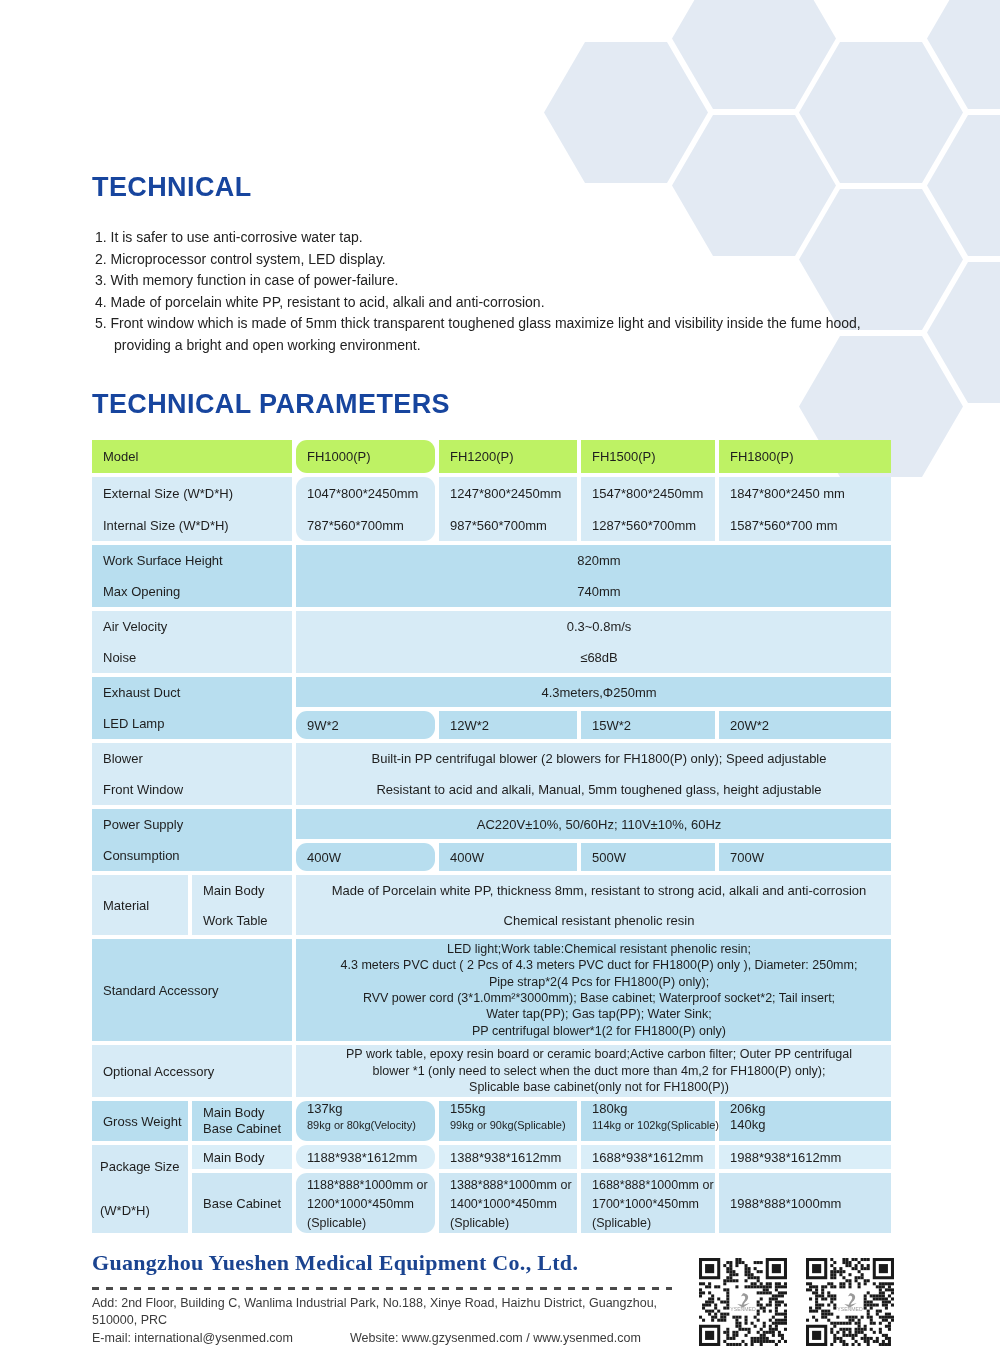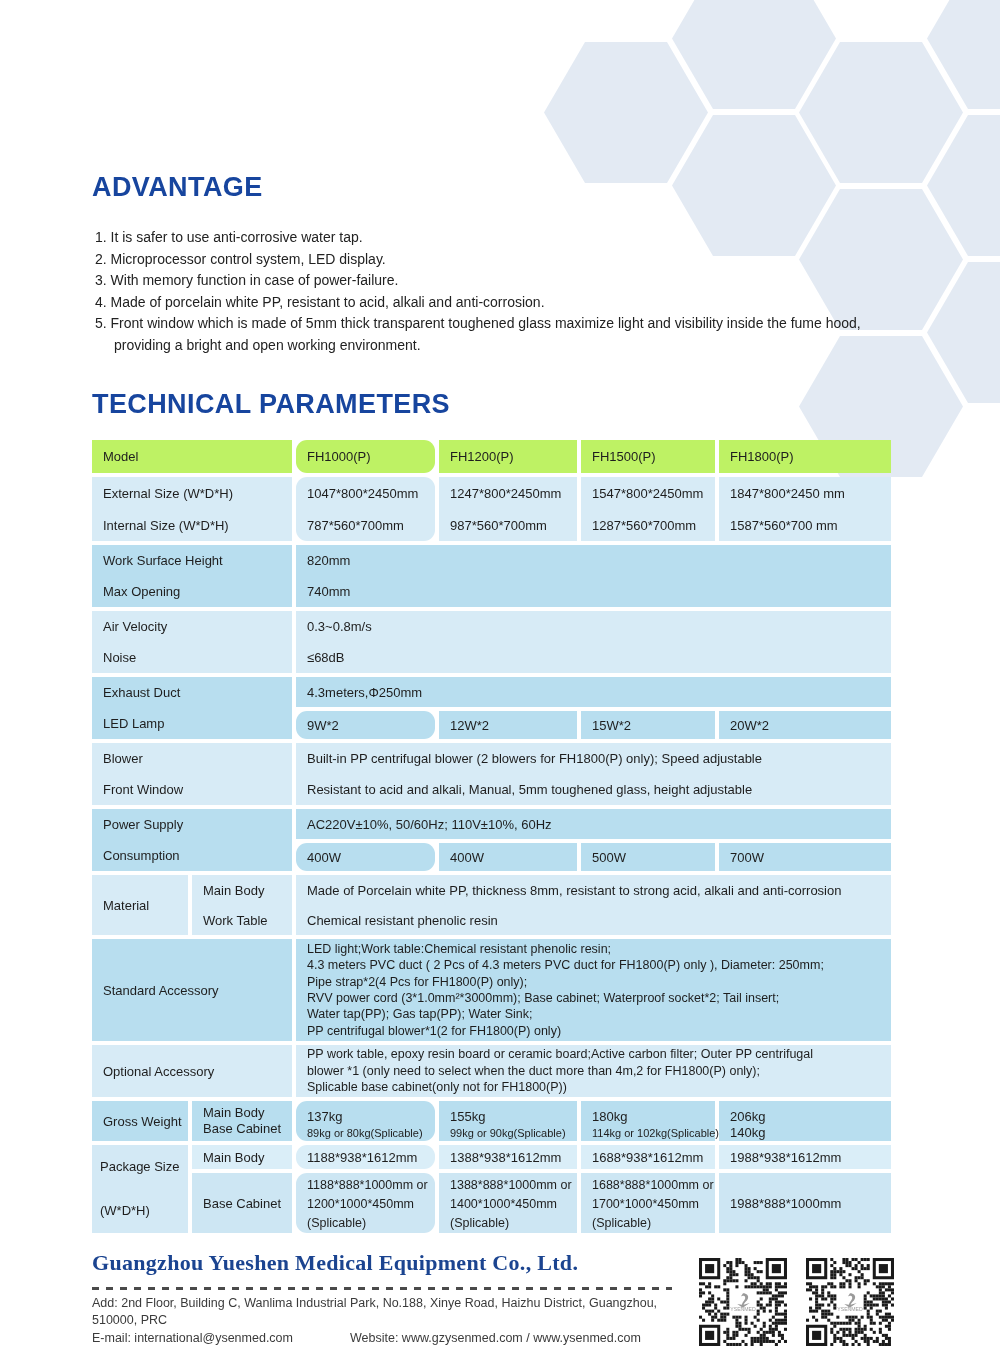--- a/index.html
+++ b/index.html
@@ -36,34 +36,34 @@
   }
   .cell { display:flex; flex-direction:column; justify-content:center; padding-left:11px; box-sizing:border-box; }
   .cell > div { white-space:nowrap; }
   .bh { background:#bef264; }
   .bm { background:#b8deef; }
   .bl { background:#d7ebf6; }
   .lab { grid-column:1/3; }
   .c1 { grid-column:1; } .c2 { grid-column:2; } .c3 { grid-column:3;border-radius:11px; }
   .c4 { grid-column:4; } .c5 { grid-column:5; } .c6 { grid-column:6; }
   .r1 { grid-row:1; } .r2 { grid-row:2; } .rs { grid-row:1/3; }
-  .sp { grid-column:3/7; }
+  .sp { grid-column:3/7;align-items:center; }
   .two { justify-content:space-around; }
   .h33 { grid-auto-rows:33px; }
   .h40 { grid-auto-rows:40px; }
   .h52 { grid-auto-rows:52px; }
   .h60 { grid-auto-rows:60px; }
   .h62 { grid-auto-rows:62px; }
   .h64 { grid-auto-rows:64px; }
   .h102 { grid-auto-rows:102px; }
   .rr { grid-template-rows:30px 28px; row-gap:4px; }
   .pk { grid-template-rows:24px 60px; row-gap:4px; }
   .small-lines { font-size:12.5px; line-height:16.4px; justify-content:center; }
   .gsub { line-height:16px; justify-content:center; }
-  .gv { line-height:16px; justify-content:flex-end; }
+  .gv { line-height:16px; justify-content:flex-start; }
   .gv .g2 { font-size:11px; }
   .gv .g2b { font-size:13px; }
   .pkl { line-height:20px; padding-left:8px; }
   .pkc { font-size:12.5px; line-height:19px; justify-content:flex-end; }
   .plight { background:#daeef8; }
   .pdeep { background:#cde6f3; }
 
   
   .company {
     position:absolute; left:92px; top:1250px; margin:0;
@@ -92,21 +92,21 @@
     <div class="hex" style="left:799px;top:42px"></div>
     <div class="hex" style="left:799px;top:189px"></div>
     <div class="hex" style="left:799px;top:336px"></div>
     <div class="hex" style="left:927px;top:-32px"></div>
     <div class="hex" style="left:927px;top:115px"></div>
     <div class="hex" style="left:927px;top:262px"></div>
   </div>
 
   <div class="content">
 
-    <h1 class="sec-title" id="adv-title">ADVANTAGE</h1>
+    <h1 class="sec-title" id="adv-title">TECHNICAL</h1>
 
     <div class="adv-list">
       <div class="adv-item">1. It is safer to use anti-corrosive water tap.</div>
       <div class="adv-item">2. Microprocessor control system, LED display.</div>
       <div class="adv-item">3. With memory function in case of power-failure.</div>
       <div class="adv-item">4. Made of porcelain white PP, resistant to acid, alkali and anti-corrosion.</div>
       <div class="adv-item">5. Front window which is made of 5mm thick transparent toughened glass maximize light and visibility inside the fume hood, providing a bright and open working environment.</div>
     </div>
 
     <h1 class="sec-title" id="tech-title">TECHNICAL PARAMETERS</h1>
@@ -273,21 +273,21 @@
       <div class="band h40">
         <div class="cell bm c1">
             <div>Gross Weight</div>
           </div>
         <div class="cell bm c2 gsub">
           <div>Main Body</div>
             <div>Base Cabinet</div>
         </div>
         <div class="cell bm c3 gv">
             <div class="g1">137kg</div>
-            <div class="g2">89kg or 80kg(Splicable)</div>
+            <div class="g2">89kg or 80kg(Velocity)</div>
           </div>
         <div class="cell bm c4 gv">
             <div class="g1">155kg</div>
             <div class="g2">99kg or 90kg(Splicable)</div>
           </div>
         <div class="cell bm c5 gv">
             <div class="g1">180kg</div>
             <div class="g2">114kg or 102kg(Splicable)</div>
           </div>
         <div class="cell bm c6 gv">

